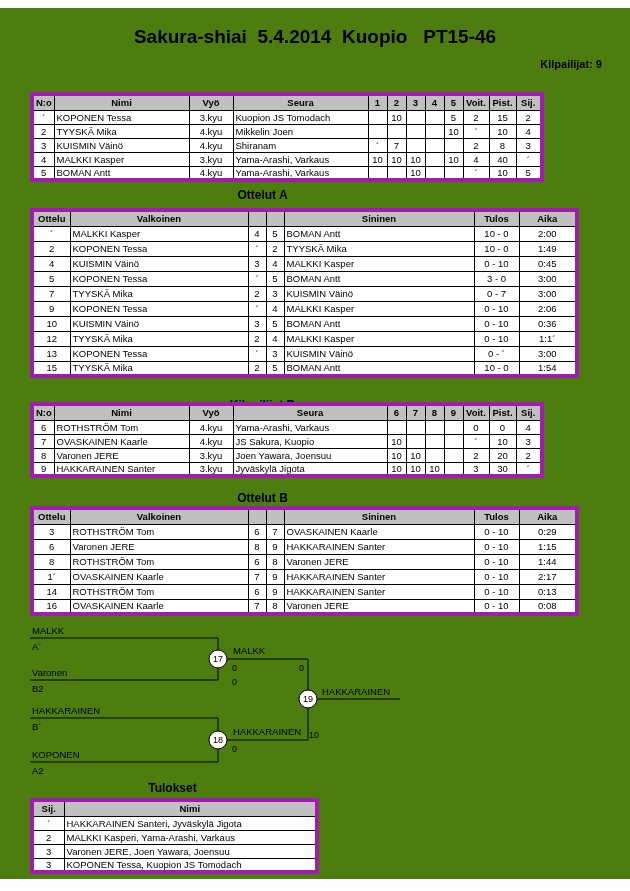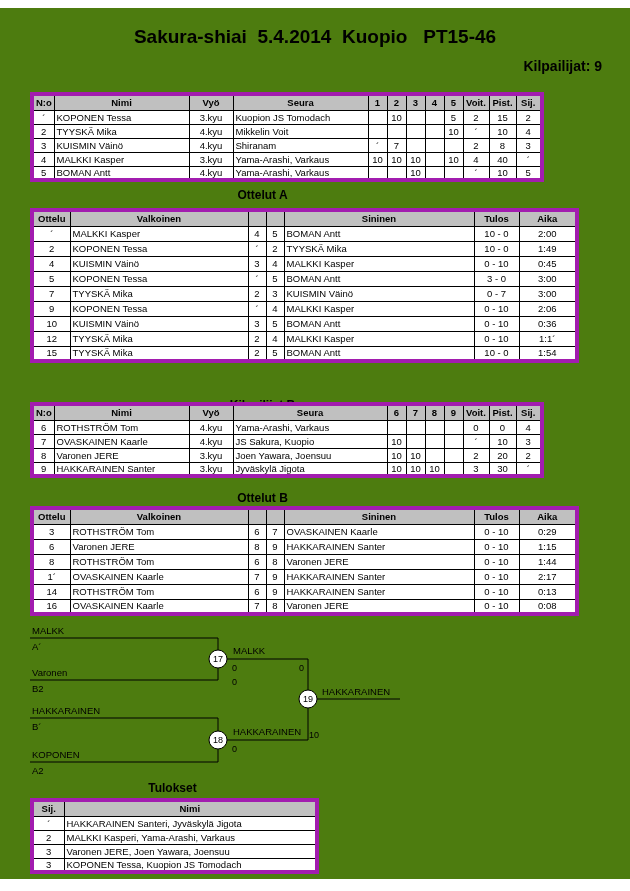--- a/index.html
+++ b/index.html
@@ -10,21 +10,21 @@
     color:#000;
   }
   #page { position:relative; width:630px; height:871px; background:#4d7c0f; overflow:hidden;margin-top:8px; }
 
   .title {
     position:absolute; top:18px; left:0; width:630px;
     text-align:center; font-size:19px; font-weight:bold; white-space:pre;
   }
   .competitors {
     position:absolute; top:50px; right:28px;
-    font-size:14px; font-weight:bold;
+    font-size:11px; font-weight:bold;
   }
   .section-heading {
     position:absolute; left:30px; width:465px;
     text-align:center; font-size:12px; font-weight:bold;
   }
   .section-heading.narrow { width:285px; }
 
   table.grid {
     position:absolute; left:30px;
     border-collapse:collapse; table-layout:fixed;
@@ -117,21 +117,21 @@
           <td></td>
           <td>5</td>
           <td>2</td>
           <td>15</td>
           <td>2</td>
         </tr>
         <tr>
           <td>2</td>
           <td>TYYSKÄ Mika</td>
           <td>4.kyu</td>
-          <td>Mikkelin Voit</td>
+          <td>Mikkelin Joen</td>
           <td></td>
           <td></td>
           <td></td>
           <td></td>
           <td>10</td>
           <td>´</td>
           <td>10</td>
           <td>4</td>
         </tr>
         <tr>
@@ -268,20 +268,29 @@
         <tr>
           <td>12</td>
           <td>TYYSKÄ Mika</td>
           <td>2</td>
           <td>4</td>
           <td>MALKKI Kasper</td>
           <td>0 - 10</td>
           <td>1:1´</td>
         </tr>
         <tr>
+          <td>13</td>
+          <td>KOPONEN Tessa</td>
+          <td>´</td>
+          <td>3</td>
+          <td>KUISMIN Väinö</td>
+          <td>0 - ´</td>
+          <td>3:00</td>
+        </tr>
+        <tr>
           <td>15</td>
           <td>TYYSKÄ Mika</td>
           <td>2</td>
           <td>5</td>
           <td>BOMAN Antt</td>
           <td>10 - 0</td>
           <td>1:54</td>
         </tr>
       </tbody>
     </table>

